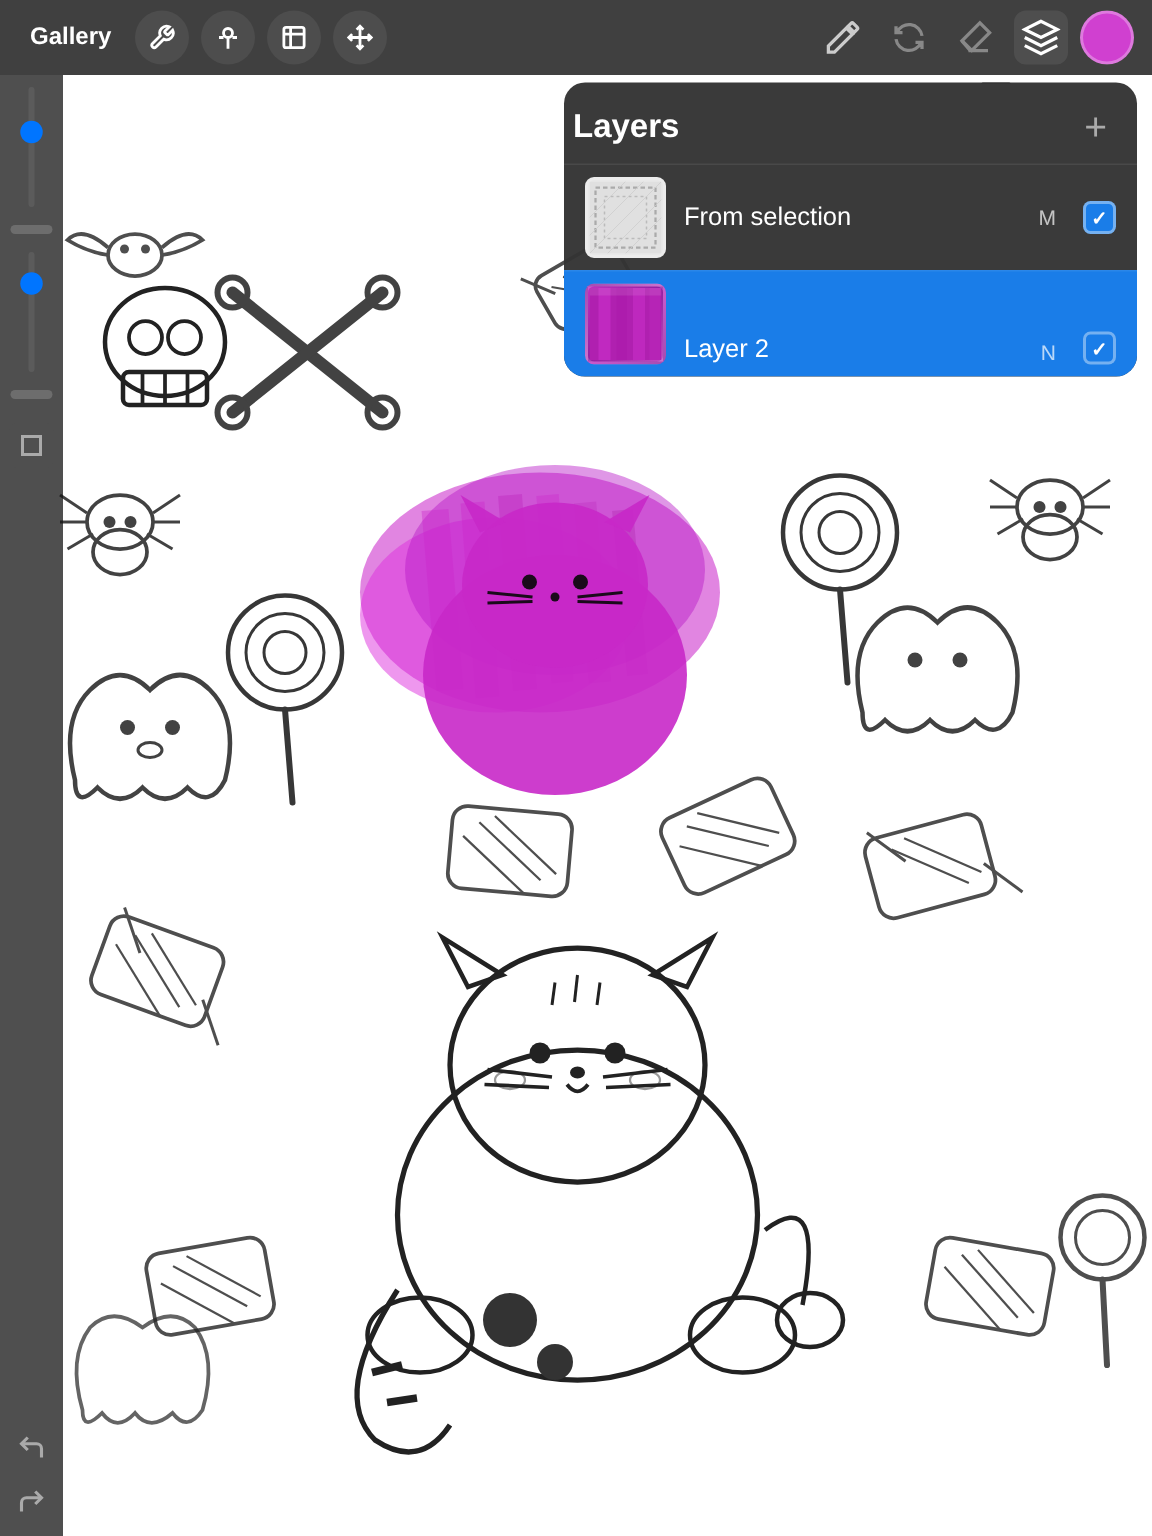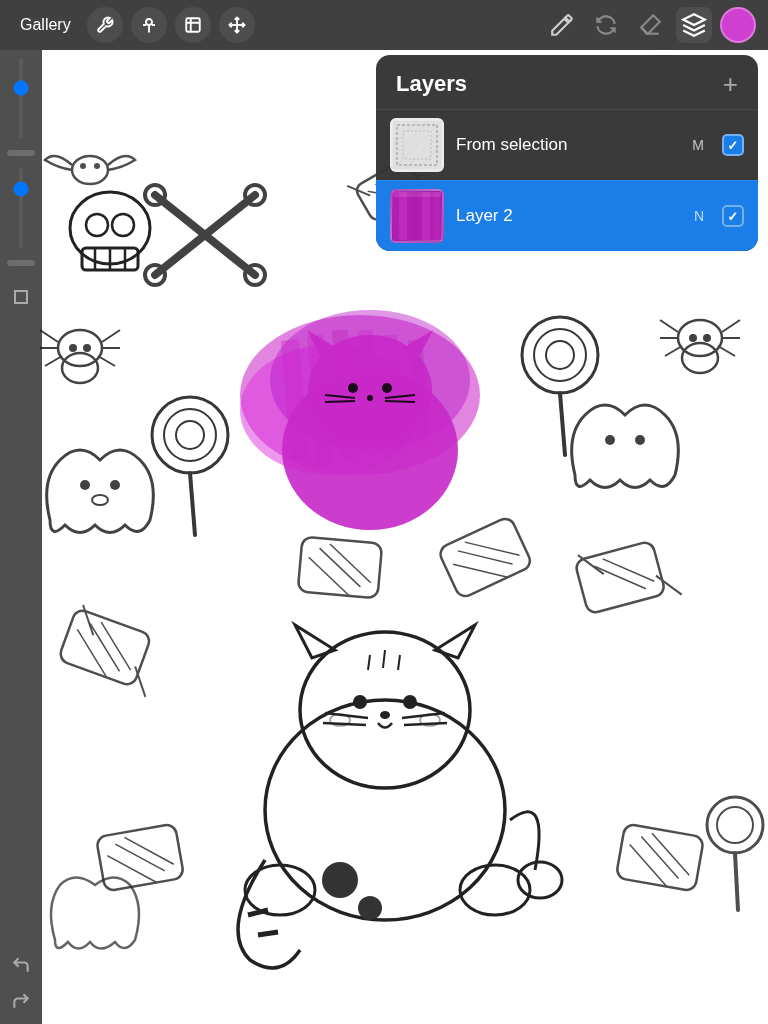--- a/index.html
+++ b/index.html
@@ -39,21 +39,21 @@
       display: flex;
       align-items: center;
       padding: 0 12px;
       gap: 8px;
       z-index: 100;
     }
 
     #gallery-btn {
       color: #ffffff;
       font-size: 16px;
-      font-weight: 400;
+      font-weight: 700;
       background: none;
       border: none;
       cursor: pointer;
       padding: 4px 8px;
     }
 
     .toolbar-icon-btn {
       width: 36px;
       height: 36px;
       border-radius: 50%;
@@ -187,21 +187,21 @@
       border-radius: 14px;
       padding: 0;
       z-index: 200;
       overflow: hidden;
     }
 
     #layers-header {
       display: flex;
       align-items: center;
       justify-content: space-between;
-      padding: 16px 20px 12px 20px;
+      padding: 16px 20px 12px 6px;
     }
 
     #layers-title {
       color: #ffffff;
       font-size: 22px;
       font-weight: 600;
     }
 
     #layers-add-btn {
       background: none;
@@ -215,20 +215,21 @@
     .layer-row {
       display: flex;
       align-items: center;
       padding: 8px 14px;
       gap: 12px;
       border-top: 1px solid rgba(255,255,255,0.08);
     }
 
     .layer-row.selected {
       background: #1a7de8;
+      align-items: flex-end;
     }
 
     .layer-thumb {
       width: 54px;
       height: 54px;
       border-radius: 6px;
       background: #fff;
       border: 2px solid rgba(255,255,255,0.2);
       flex-shrink: 0;
       overflow: hidden;

